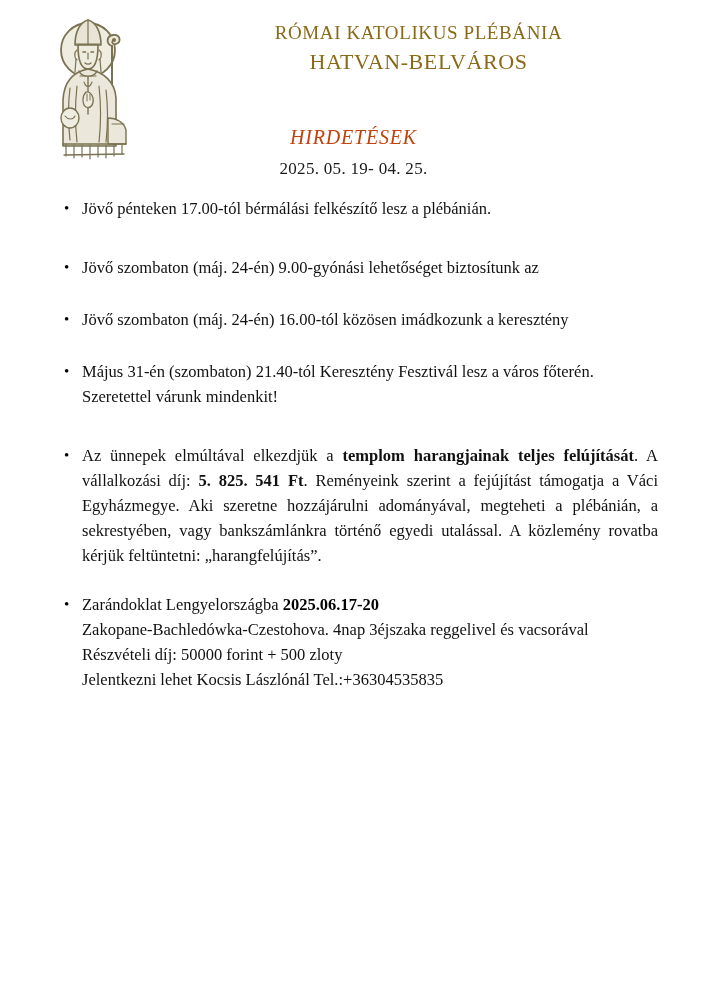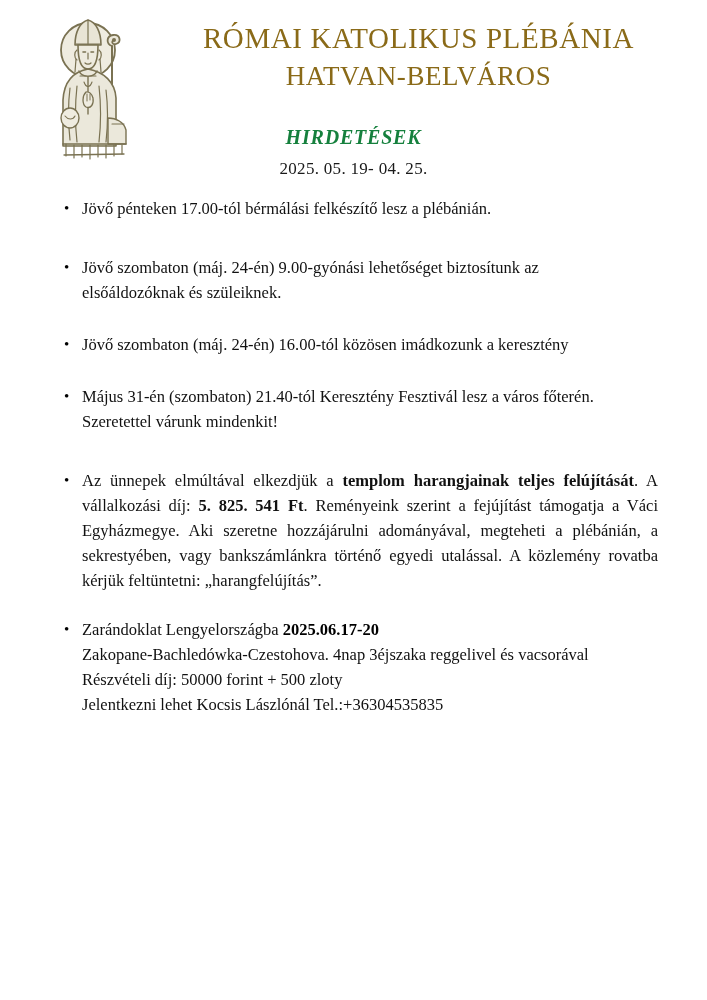--- a/index.html
+++ b/index.html
@@ -41,38 +41,38 @@
   }
   .title-line1,
   .title-line2 {
     font-family: "Liberation Serif", "DejaVu Serif", serif;
     color: #8a6a18;
     letter-spacing: 0.6px;
     line-height: 1.12;
     white-space: nowrap;
   }
   .title-line1 {
-    font-size: 29px;
+    font-size: 19px;
   }
   .title-line2 {
-    font-size: 27px;
+    font-size: 22px;
     margin-top: 7px;
   }
 
   .announce-head {
     position: absolute;
     left: 0;
     right: 0;
     top: 126px;
     text-align: center;
-    font-weight: bold;
+    font-weight: normal;
     font-style: italic;
     font-size: 20px;
     letter-spacing: 0.8px;
-    color: #15803d;
+    color: #c2410c;
   }
   .announce-date {
     position: absolute;
     left: 0;
     right: 0;
     top: 159px;
     text-align: center;
     font-size: 17px;
     color: #1a1a1a;
     letter-spacing: 0.3px;
@@ -197,21 +197,20 @@
 <div class="content">
   <ul class="bullets">
 
     <li class="plain">
       <p>Jövő pénteken 17.00-tól bérmálási felkészítő lesz a plébánián.</p>
     </li>
     <div class="gap-lg"></div>
 
     <li class="justified">
       <p>Jövő szombaton (máj. 24-én) 9.00-gyónási lehetőséget biztosítunk az</p>
-      <p>elsőáldozóknak és szüleiknek.</p>
     </li>
     <div class="gap-md"></div>
 
     <li class="justified">
       <p>Jövő szombaton (máj. 24-én) 16.00-tól közösen imádkozunk a keresztény</p>
     </li>
     <div class="gap-md"></div>
 
     <li class="justified">
       <p>Május 31-én (szombaton) 21.40-tól Keresztény Fesztivál lesz a város főterén.</p>

